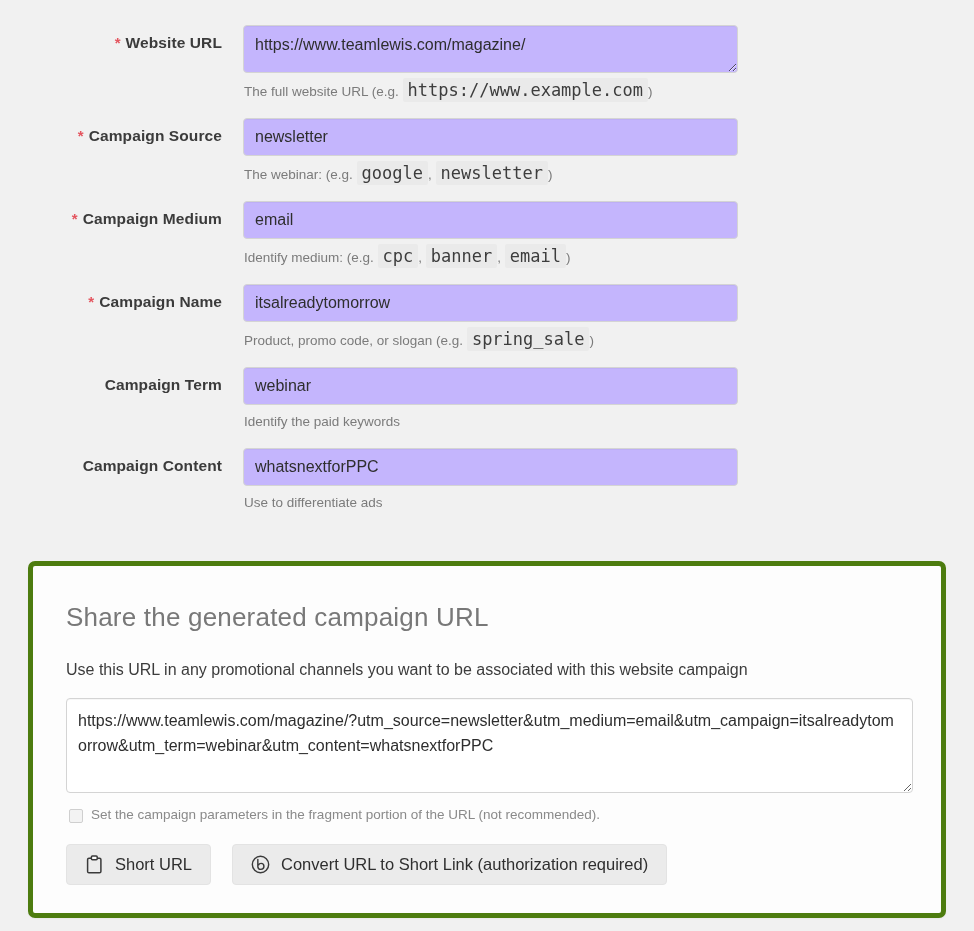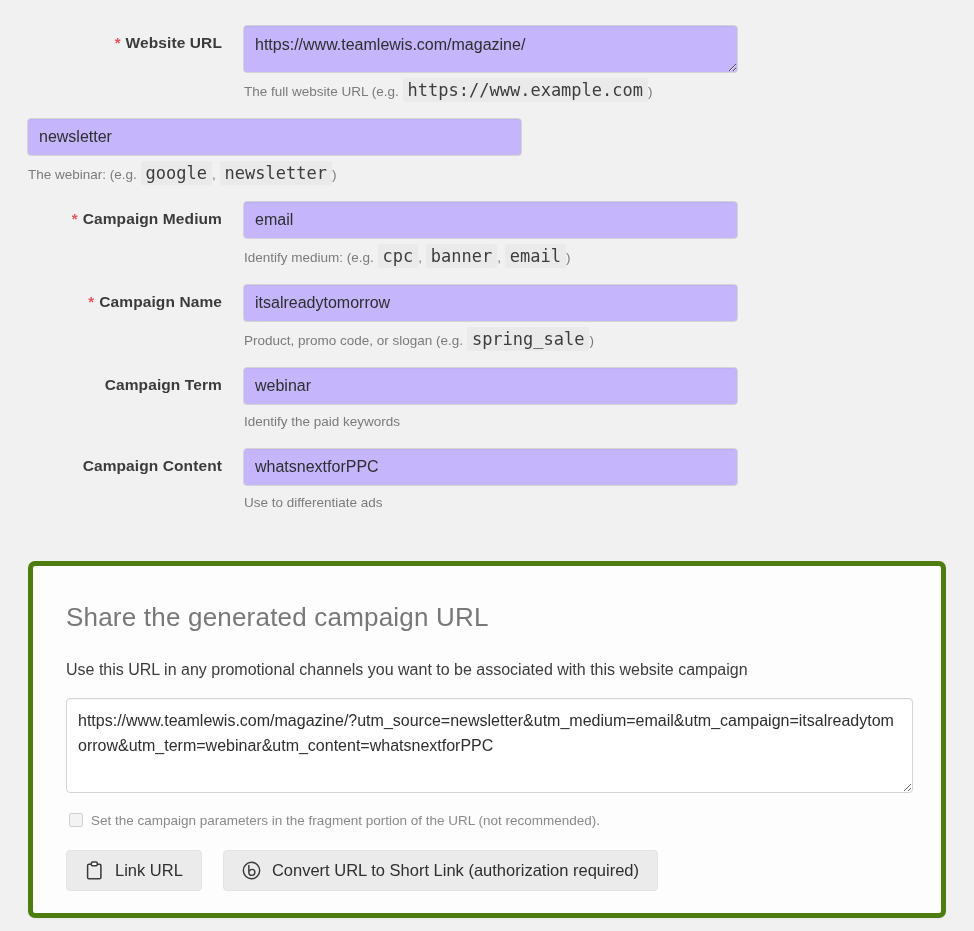--- a/index.html
+++ b/index.html
@@ -140,22 +140,22 @@
     padding: 9px 11px;
     resize: vertical;
     outline: none;
     overflow: hidden;
     word-break: break-all;
     box-shadow: inset 0 1px 1px rgba(0,0,0,0.035);
   }
 
   .fragment-row {
     display: flex;
-    align-items: flex-start;
-    margin-top: 20px;
+    align-items: flex-end;
+    margin-top: 14px;
   }
   .fragment-checkbox {
     width: 14px;
     height: 14px;
     box-sizing: border-box;
     border: 1px solid #cfcfcf;
     border-radius: 2px;
     background: #f3f3f3;
     margin: 0 8px 0 3px;
     flex: 0 0 14px;
@@ -212,20 +212,23 @@
       <div class="field-col">
         <textarea class="url-textarea" style="">https://www.teamlewis.com/magazine/</textarea>
         <div class="help-text">
           <span>The full website URL (e.g.</span>
           <code>https://www.example.com</code><span>)</span>
         </div>
       </div>
     </div>
 
     <div class="form-row">
+      <div class="label-col">
+        <span class="req-star">*</span><span>Campaign Source</span>
+      </div>
       <div class="field-col">
         <input class="text-input" type="text" value="newsletter" style="">
         <div class="help-text">
           <span>The webinar: (e.g.</span>
           <code>google</code><span class="sep">,</span>
           <code>newsletter</code><span>)</span>
         </div>
       </div>
     </div>
 
@@ -291,21 +294,21 @@
     </div>
 
     <div class="button-row">
       <button class="btn">
         <span class="btn-icon">
           <svg width="17" height="19" viewBox="0 0 17 19" fill="none" xmlns="http://www.w3.org/2000/svg">
             <rect x="1.6" y="3.2" width="13.3" height="14.6" rx="1.4" stroke="#3a3a3a" stroke-width="1.5"></rect>
             <rect x="5.4" y="1.1" width="5.8" height="3.6" rx="1" fill="#ffffff" stroke="#3a3a3a" stroke-width="1.5"></rect>
           </svg>
         </span>
-        <span>Link URL</span>
+        <span>Short URL</span>
       </button>
 
       <button class="btn">
         <span class="btn-icon">
           <svg width="19" height="19" viewBox="0 0 20 20" xmlns="http://www.w3.org/2000/svg">
             <circle cx="10" cy="10" r="8.6" fill="none" stroke="#3a3a3a" stroke-width="1.5"></circle>
             <path d="M7.2 4.6 L7.2 12.0 C7.2 13.9 8.6 15.1 10.4 15.1 C12.3 15.1 13.6 13.8 13.6 11.9 C13.6 10.1 12.3 8.8 10.6 8.8 C9.3 8.8 8.4 9.5 8.0 10.4" fill="none" stroke="#3a3a3a" stroke-width="1.5" stroke-linecap="round" stroke-linejoin="round"></path>
           </svg>
         </span>
         <span>Convert URL to Short Link (authorization required)</span>

